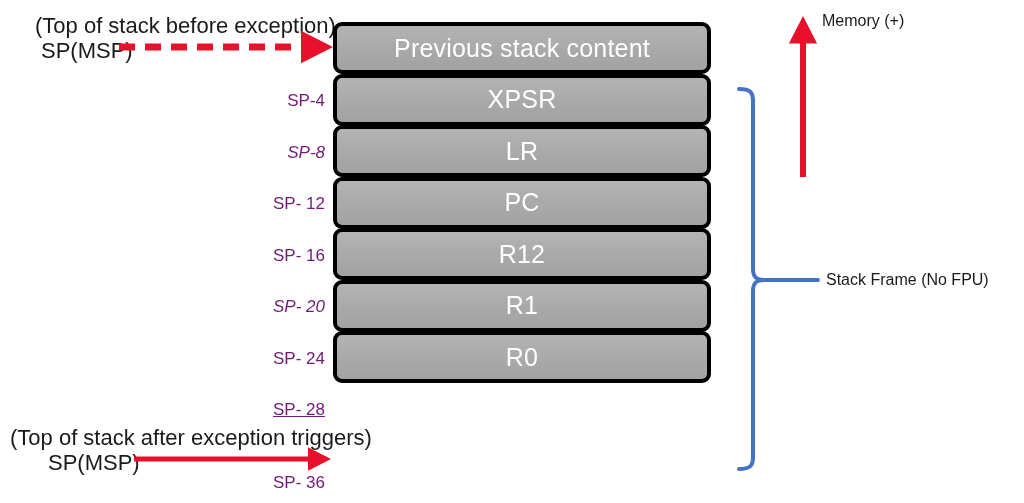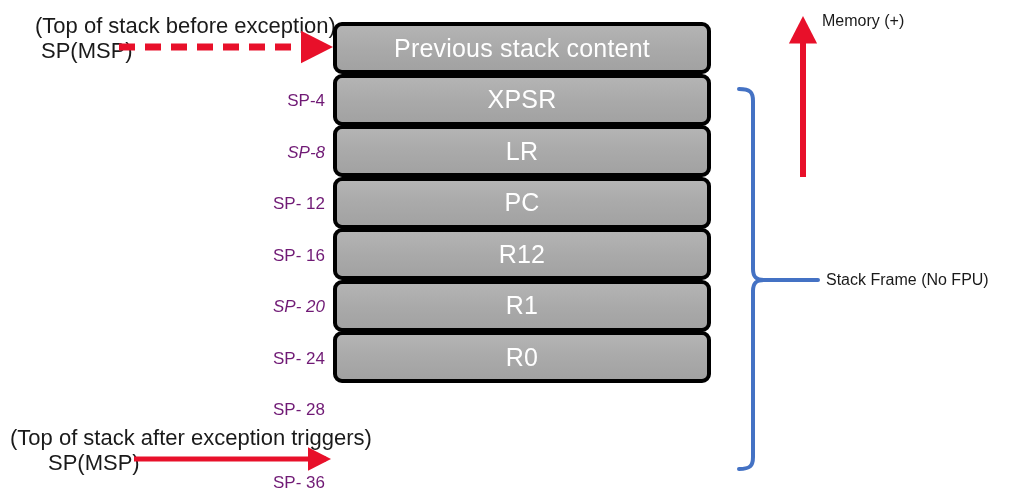--- a/index.html
+++ b/index.html
@@ -100,21 +100,21 @@
 
   <div class="note" style="left:10px; top:425px;">(Top of stack after exception triggers)</div>
   <div class="note" style="left:48px; top:450px;">SP(MSP)</div>
 
   <div class="offset-label" style="left:185px; top:92px;">SP-4</div>
   <div class="offset-label" style="left:185px; top:144px;font-style:italic;">SP-8</div>
   <div class="offset-label" style="left:185px; top:195px;">SP- 12</div>
   <div class="offset-label" style="left:185px; top:247px;">SP- 16</div>
   <div class="offset-label" style="left:185px; top:298px;font-style:italic;">SP- 20</div>
   <div class="offset-label" style="left:185px; top:350px;">SP- 24</div>
-  <div class="offset-label" style="left:185px; top:401px;">SP- 28</div>
+  <div class="offset-label" style="left:185px; top:401px;text-decoration:underline;">SP- 28</div>
   <div class="offset-label" style="left:185px; top:474px;">SP- 36</div>
 
   <div class="stack-col">
 
     <div class="stack-box">
       <span class="stack-label">Previous stack content</span>
     </div>
 
     <div class="stack-box">
       <span class="stack-label">XPSR</span>

